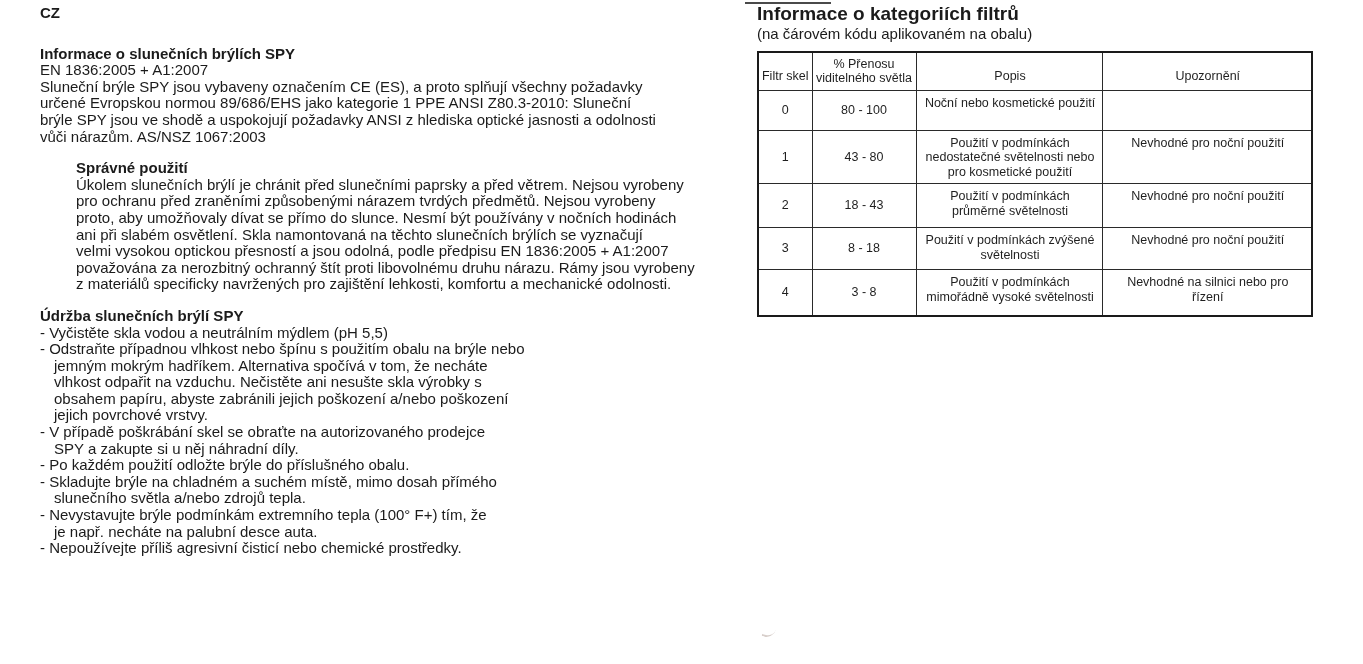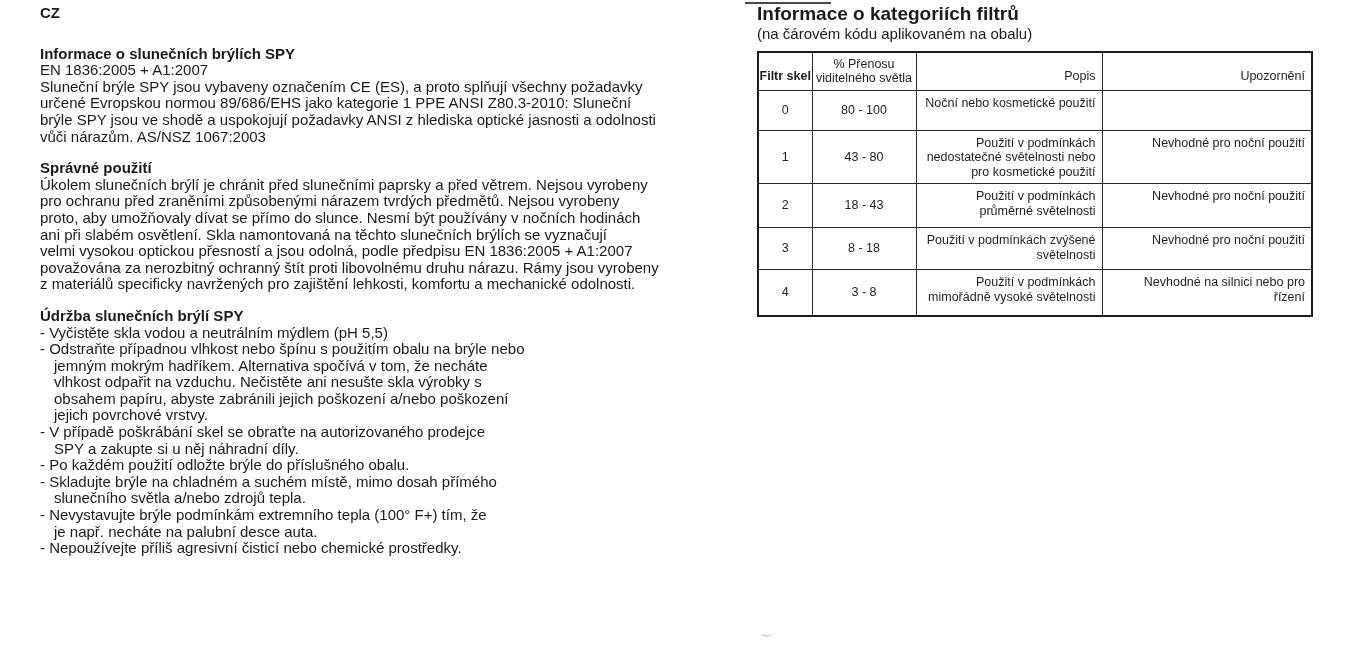--- a/index.html
+++ b/index.html
@@ -13,21 +13,21 @@
   }
   
   .left-col{
     position:absolute;left:40px;top:5px;width:685px;
     font-size:15px;line-height:16.6px;
   }
   .cz{font-weight:bold;font-size:15px;margin-bottom:24px;}
   .sec-heading{font-weight:bold;margin:0;}
   .sec{margin-top:16px;}
   .sec:first-of-type{margin-top:0;}
-  .sec2{margin-top:15px;}
+  .sec2{margin-top:15px;margin-left:36px;}
   .sec3{margin-top:15px;}
   .ln{white-space:nowrap;}
   .li-cont{padding-left:14px;}
   
   .artifact-line{
     position:absolute;left:745px;top:2px;width:86px;height:2px;
     background:#4a4a4a;
   }
   .right-col{position:absolute;left:757px;top:5px;width:556px;}
   .tbl-title{font-weight:bold;font-size:19px;line-height:17px;}
@@ -39,22 +39,22 @@
     table-layout:fixed;
     font-size:12.5px;line-height:14.5px;
     color:#1f1f1f;
   }
   table.filters,
   table.filters th,
   table.filters td{border:1px solid #2a2a2a;}
   table.filters{border:2px solid #1a1a1a;}
   th,td{padding:0;font-weight:normal;}
   .cell-num{text-align:center;vertical-align:middle;}
-  .cell-text{text-align:right;vertical-align:top;padding:5px 6px 4px 8px;}
-  th.cell-bottom{vertical-align:bottom;text-align:center;padding-bottom:6px;font-weight:bold;}
+  .cell-text{text-align:center;vertical-align:top;padding:5px 6px 4px 8px;}
+  th.cell-bottom{vertical-align:bottom;text-align:center;padding-bottom:6px;}
   th.cell-mid{vertical-align:middle;}
   th.cell-text{vertical-align:bottom;padding-bottom:6px;}
   tr.hrow{height:38px;}
   tr.r0{height:40px;}
   tr.r1{height:52px;}
   tr.r2{height:44px;}
   tr.r3{height:42px;}
   tr.r4{height:46px;}
   
   .artifact-mark{

